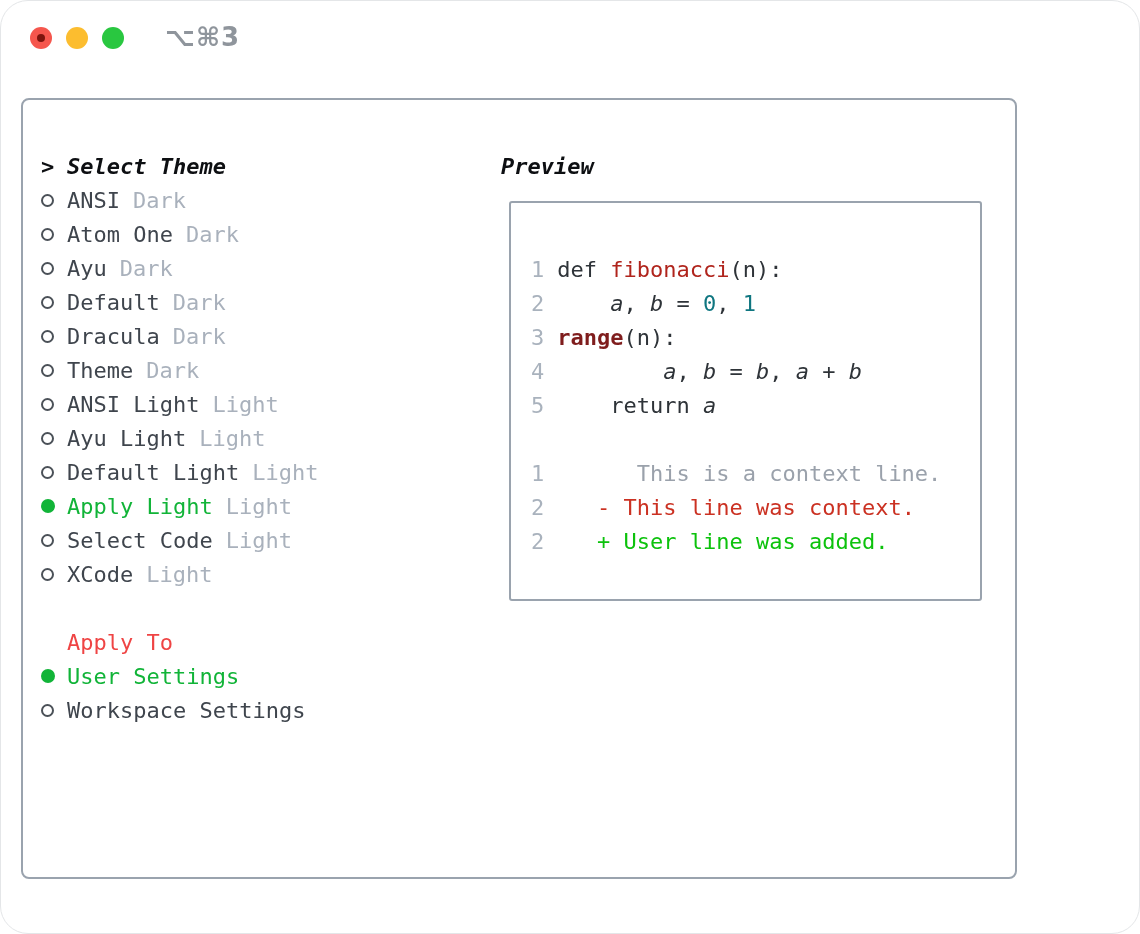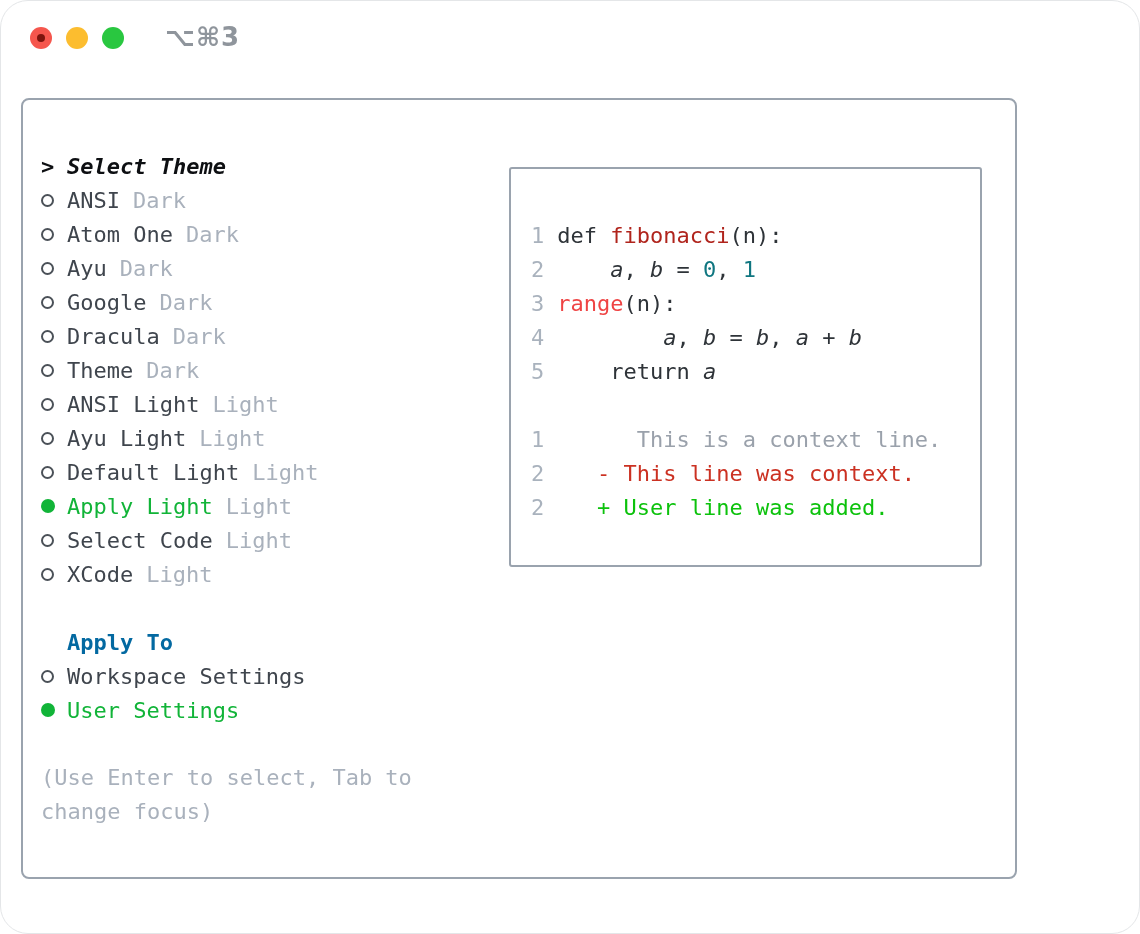--- a/index.html
+++ b/index.html
@@ -34,41 +34,41 @@
 
   .row { height:34px; display:flex; align-items:center; font-size:22px; }
   .spacer { height:34px; }
 
   .marker { width:26px; flex:none; display:flex; align-items:center; }
   .arrow  { font-weight:bold; color:#0d0f12; font-size:22px; }
   .circle { width:13px; height:13px; border:2px solid #4b5158; border-radius:50%; box-sizing:border-box; }
   .circle.filled { width:14px; height:14px; border:none; background:#11b438; }
 
   .section-header { font-weight:bold; color:#0d0f12;font-style:italic; }
-  .apply-header   { font-weight:bold; color:#0369a1; }
+  .apply-header   { font-weight:normal; color:#ef4444; }
 
   .opt-name { color:#3f454d; white-space:pre; }
   .opt-name.selected { color:#11b438; }
   .opt-variant { color:#a9b1bc; margin-left:13px; white-space:pre; }
 
   .hint { margin-top:34px; width:440px; font-size:22px; line-height:34px; color:#a9b1bc; }
 
   
   .preview-box {
     margin-top:18px; margin-left:8px; width:473px; height:400px;
     border:2px solid #9aa3ae; border-radius:3px; box-sizing:border-box;
     padding:49px 0 0 20px; background:#ffffff;
   }
   .code-line { height:34px; display:flex; align-items:center; font-size:22px; white-space:pre; }
   .ln { color:#a9b2bd; margin-right:13px; flex:none; }
   .tok-plain    { color:#2e3338; }
   .tok-function { color:#b0241c; }
   .tok-variable { color:#2e3338; font-style:italic; }
   .tok-number   { color:#0f7680; }
-  .tok-builtin  { color:#ef4444; }
+  .tok-builtin  { color:#7f1d1d;font-weight:bold; }
   .tok-context  { color:#9aa1ab; }
   .tok-deleted  { color:#cb3122; }
   .tok-added    { color:#0cc20c; }
 </style>
 </head>
 <body>
 
 <div class="window">
 
   <div class="traffic">
@@ -109,21 +109,21 @@
             <span class="marker">
               <span class="circle"></span>
             </span>
             <span class="opt-name">Ayu</span>
             <span class="opt-variant">Dark</span>
           </div>
           <div class="row">
             <span class="marker">
               <span class="circle"></span>
             </span>
-            <span class="opt-name">Google</span>
+            <span class="opt-name">Default</span>
             <span class="opt-variant">Dark</span>
           </div>
           <div class="row">
             <span class="marker">
               <span class="circle"></span>
             </span>
             <span class="opt-name">Dracula</span>
             <span class="opt-variant">Dark</span>
           </div>
           <div class="row">
@@ -180,36 +180,38 @@
       <div class="spacer"></div>
 
       <div class="row">
         <span class="marker"></span>
         <span class="apply-header">Apply To</span>
       </div>
 
       <div id="apply-list">
           <div class="row">
             <span class="marker">
+              <span class="circle filled"></span>
+            </span>
+            <span class="opt-name selected">User Settings</span>
+          </div>
+          <div class="row">
+            <span class="marker">
               <span class="circle"></span>
             </span>
             <span class="opt-name">Workspace Settings</span>
           </div>
-          <div class="row">
-            <span class="marker">
-              <span class="circle filled"></span>
-            </span>
-            <span class="opt-name selected">User Settings</span>
-          </div>
         </div>
 
-      <div class="hint">(Use Enter to select, Tab to change focus)</div>
     </div>
 
     <div class="right-col">
+      <div class="row">
+        <span class="section-header">Preview</span>
+      </div>
 
       <div class="preview-box">
         <div id="code-block">
             <div class="code-line"><span class="ln">1</span><span class="tok-plain">def </span><span class="tok-function">fibonacci</span><span class="tok-plain">(n):</span></div>
             <div class="code-line"><span class="ln">2</span><span class="tok-plain">    </span><span class="tok-variable">a</span><span class="tok-plain">, </span><span class="tok-variable">b</span><span class="tok-plain"> = </span><span class="tok-number">0</span><span class="tok-plain">, </span><span class="tok-number">1</span></div>
             <div class="code-line"><span class="ln">3</span><span class="tok-builtin">range</span><span class="tok-plain">(n):</span></div>
             <div class="code-line"><span class="ln">4</span><span class="tok-plain">        </span><span class="tok-variable">a</span><span class="tok-plain">, </span><span class="tok-variable">b</span><span class="tok-plain"> = </span><span class="tok-variable">b</span><span class="tok-plain">, </span><span class="tok-variable">a</span><span class="tok-plain"> + </span><span class="tok-variable">b</span></div>
             <div class="code-line"><span class="ln">5</span><span class="tok-plain">    return </span><span class="tok-variable">a</span></div>
           </div>
         <div class="spacer"></div>

